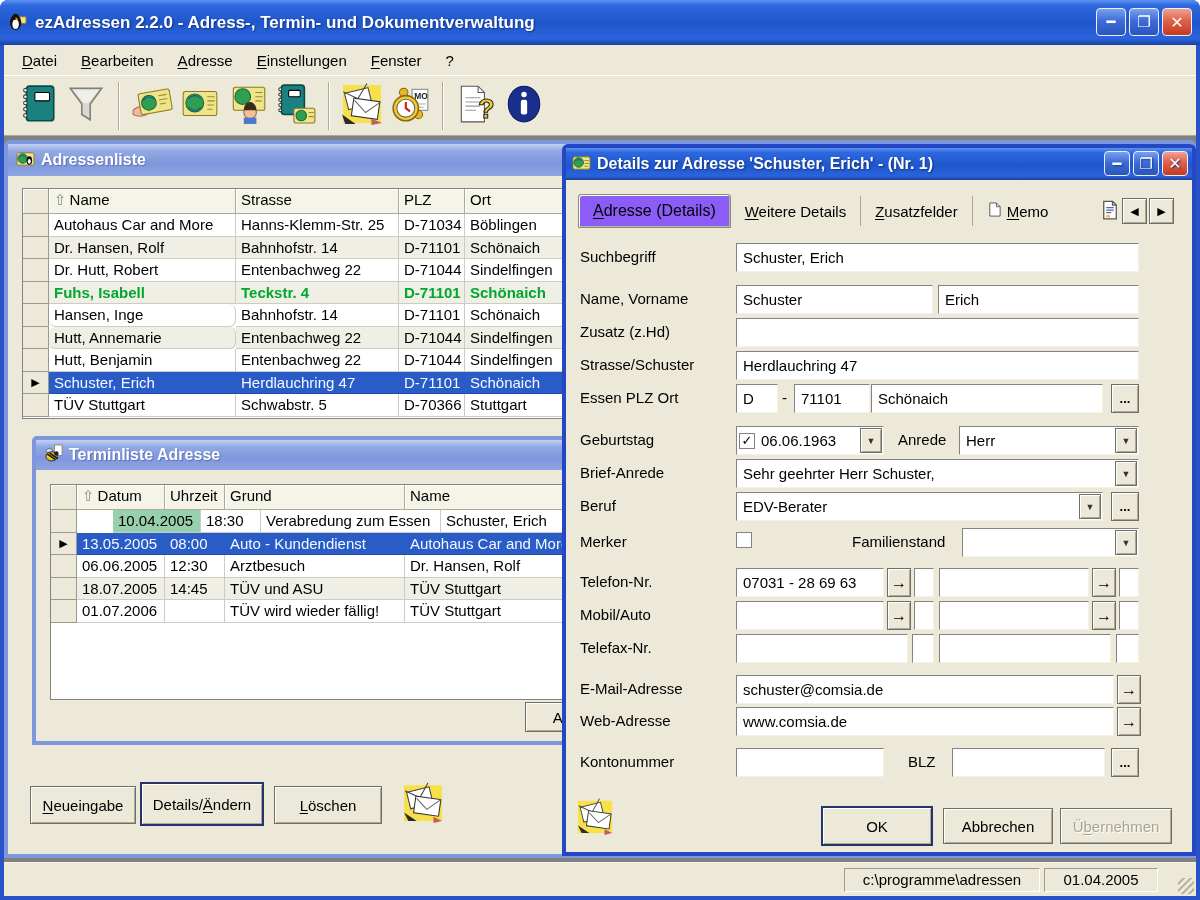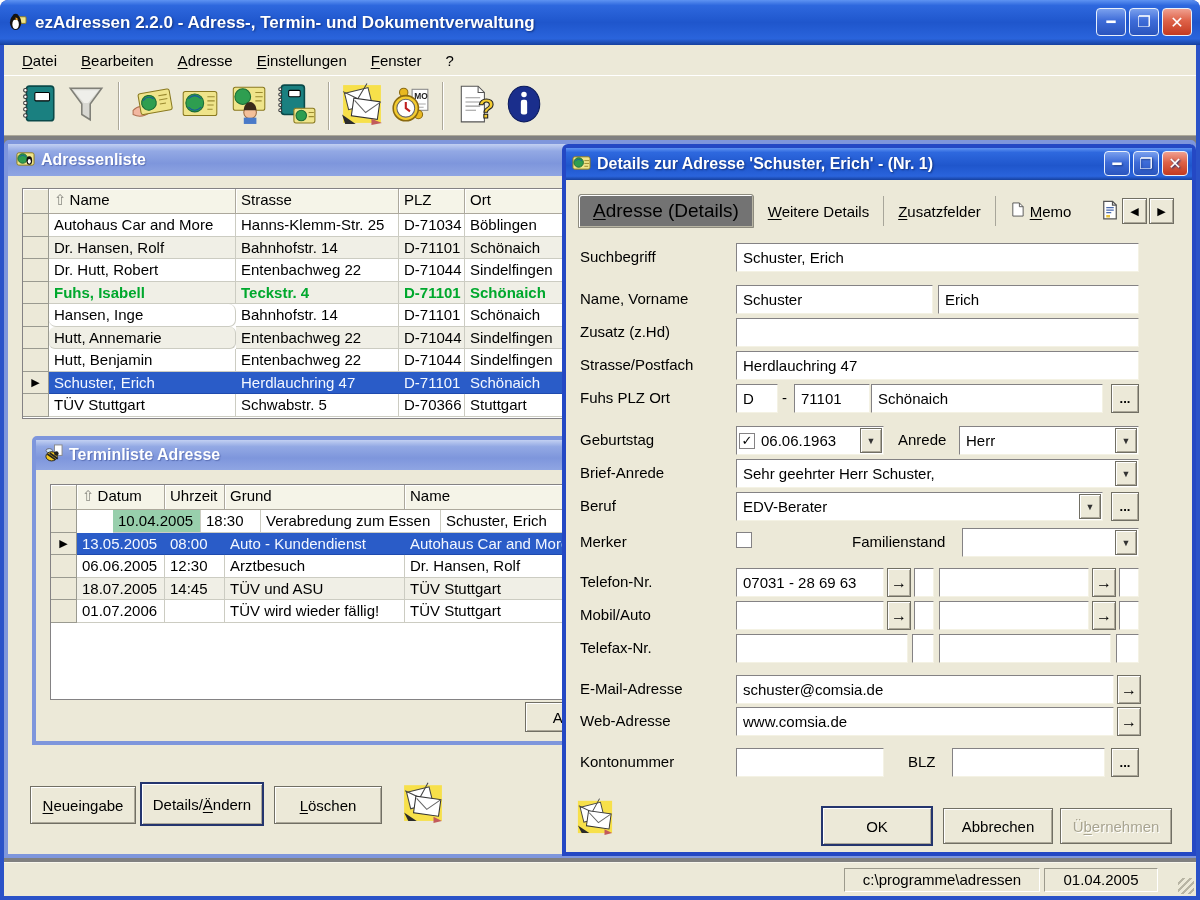--- a/index.html
+++ b/index.html
@@ -78,22 +78,22 @@
     justify-content:center; font-weight:bold; font-size:16px; }
   .flabel { position:absolute; left:14px; font-size:15px; white-space:nowrap; }
   .ilabel { position:absolute; font-size:15px; white-space:nowrap; }
   .cbox { position:absolute; width:16px; height:16px; background:#fff; border:1px solid #848284;
     display:flex; align-items:center; justify-content:center; font-size:13px; font-weight:bold; }
 
   
   .tabs-row { position:absolute; left:12px; top:44px; height:38px; display:flex; align-items:center; }
   .tab { padding:0 14px; height:30px; display:flex; align-items:center; gap:5px; border-right:1px solid #A8A69A; }
   .tab:last-child { border-right:none; }
-  .tab.active { background:#737373; border:1px solid #8D8B7E; border-radius:3px 3px 0 0;
-    box-shadow:inset 1px 1px 0 #fff, inset -1px -1px 0 #B8B5A4; height:34px; font-size:19px; }
+  .tab.active { background:#8b5cf6; border:1px solid #8D8B7E; border-radius:3px 3px 0 0;
+    box-shadow:inset 1px 1px 0 #fff, inset -1px -1px 0 #B8B5A4; height:34px; font-size:16px; }
   .tab svg { width:15px; height:15px; }
   .tab-nav { position:absolute; width:25px; height:26px; background:#ECE9D8; border:1px solid #716F64;
     box-shadow:inset 1px 1px 0 #fff, inset -1px -1px 0 #ACA899; display:flex; align-items:center;
     justify-content:center; font-size:11px; }
 
   
   .statusbar { position:absolute; left:4px; top:862px; width:1192px; height:34px; background:#ECE9D8;
     border-top:1px solid #F8F6EC; }
   .sb-panel { position:absolute; top:5px; height:24px; border:1px solid; border-color:#9C9A8C #FFF #FFF #9C9A8C;
     padding:2px 10px; font-size:15px; text-align:center; }
@@ -456,24 +456,24 @@
     <div class="flabel" style="top:100px;">Suchbegriff</div>
     <input class="tbox" style="left: 170px; top: 95px; width: 403px;" value="Schuster, Erich">
 
     <div class="flabel" style="top:142px;">Name, Vorname</div>
     <input class="tbox" style="left: 170px; top: 137px; width: 197px;" value="Schuster">
     <input class="tbox" style="left: 372px; top: 137px; width: 201px;" value="Erich">
 
     <div class="flabel" style="top:175px;">Zusatz (z.Hd)</div>
     <input class="tbox" style="left: 170px; top: 170px; width: 403px;" value="">
 
-    <div class="flabel" style="top:208px;">Strasse/Postfach</div>
+    <div class="flabel" style="top:208px;">Strasse/Schuster</div>
     <input class="tbox" style="left: 170px; top: 203px; width: 403px;" value="Herdlauchring 47">
 
-    <div class="flabel" style="top:241px;">Fuhs PLZ Ort</div>
+    <div class="flabel" style="top:241px;">Essen PLZ Ort</div>
     <input class="tbox" style="left: 170px; top: 236px; width: 42px;" value="D">
     <div class="ilabel" style="left:216px;top:241px;">-</div>
     <input class="tbox" style="left: 228px; top: 236px; width: 76px;" value="71101">
     <input class="tbox" style="left: 305px; top: 236px; width: 232px;" value="Schönaich">
     <span class="sqbtn" style="left:545px;top:236px;width:28px;font-size:13px;">...</span>
 
     <div class="flabel" style="top:283px;">Geburtstag</div>
     <div class="combo" style="left:170px;top:278px;width:148px;">
       <span class="cbox" style="position:static;margin-left:2px;flex:none;" id="geb-check">✓</span>
       <span class="cval">06.06.1963</span>

